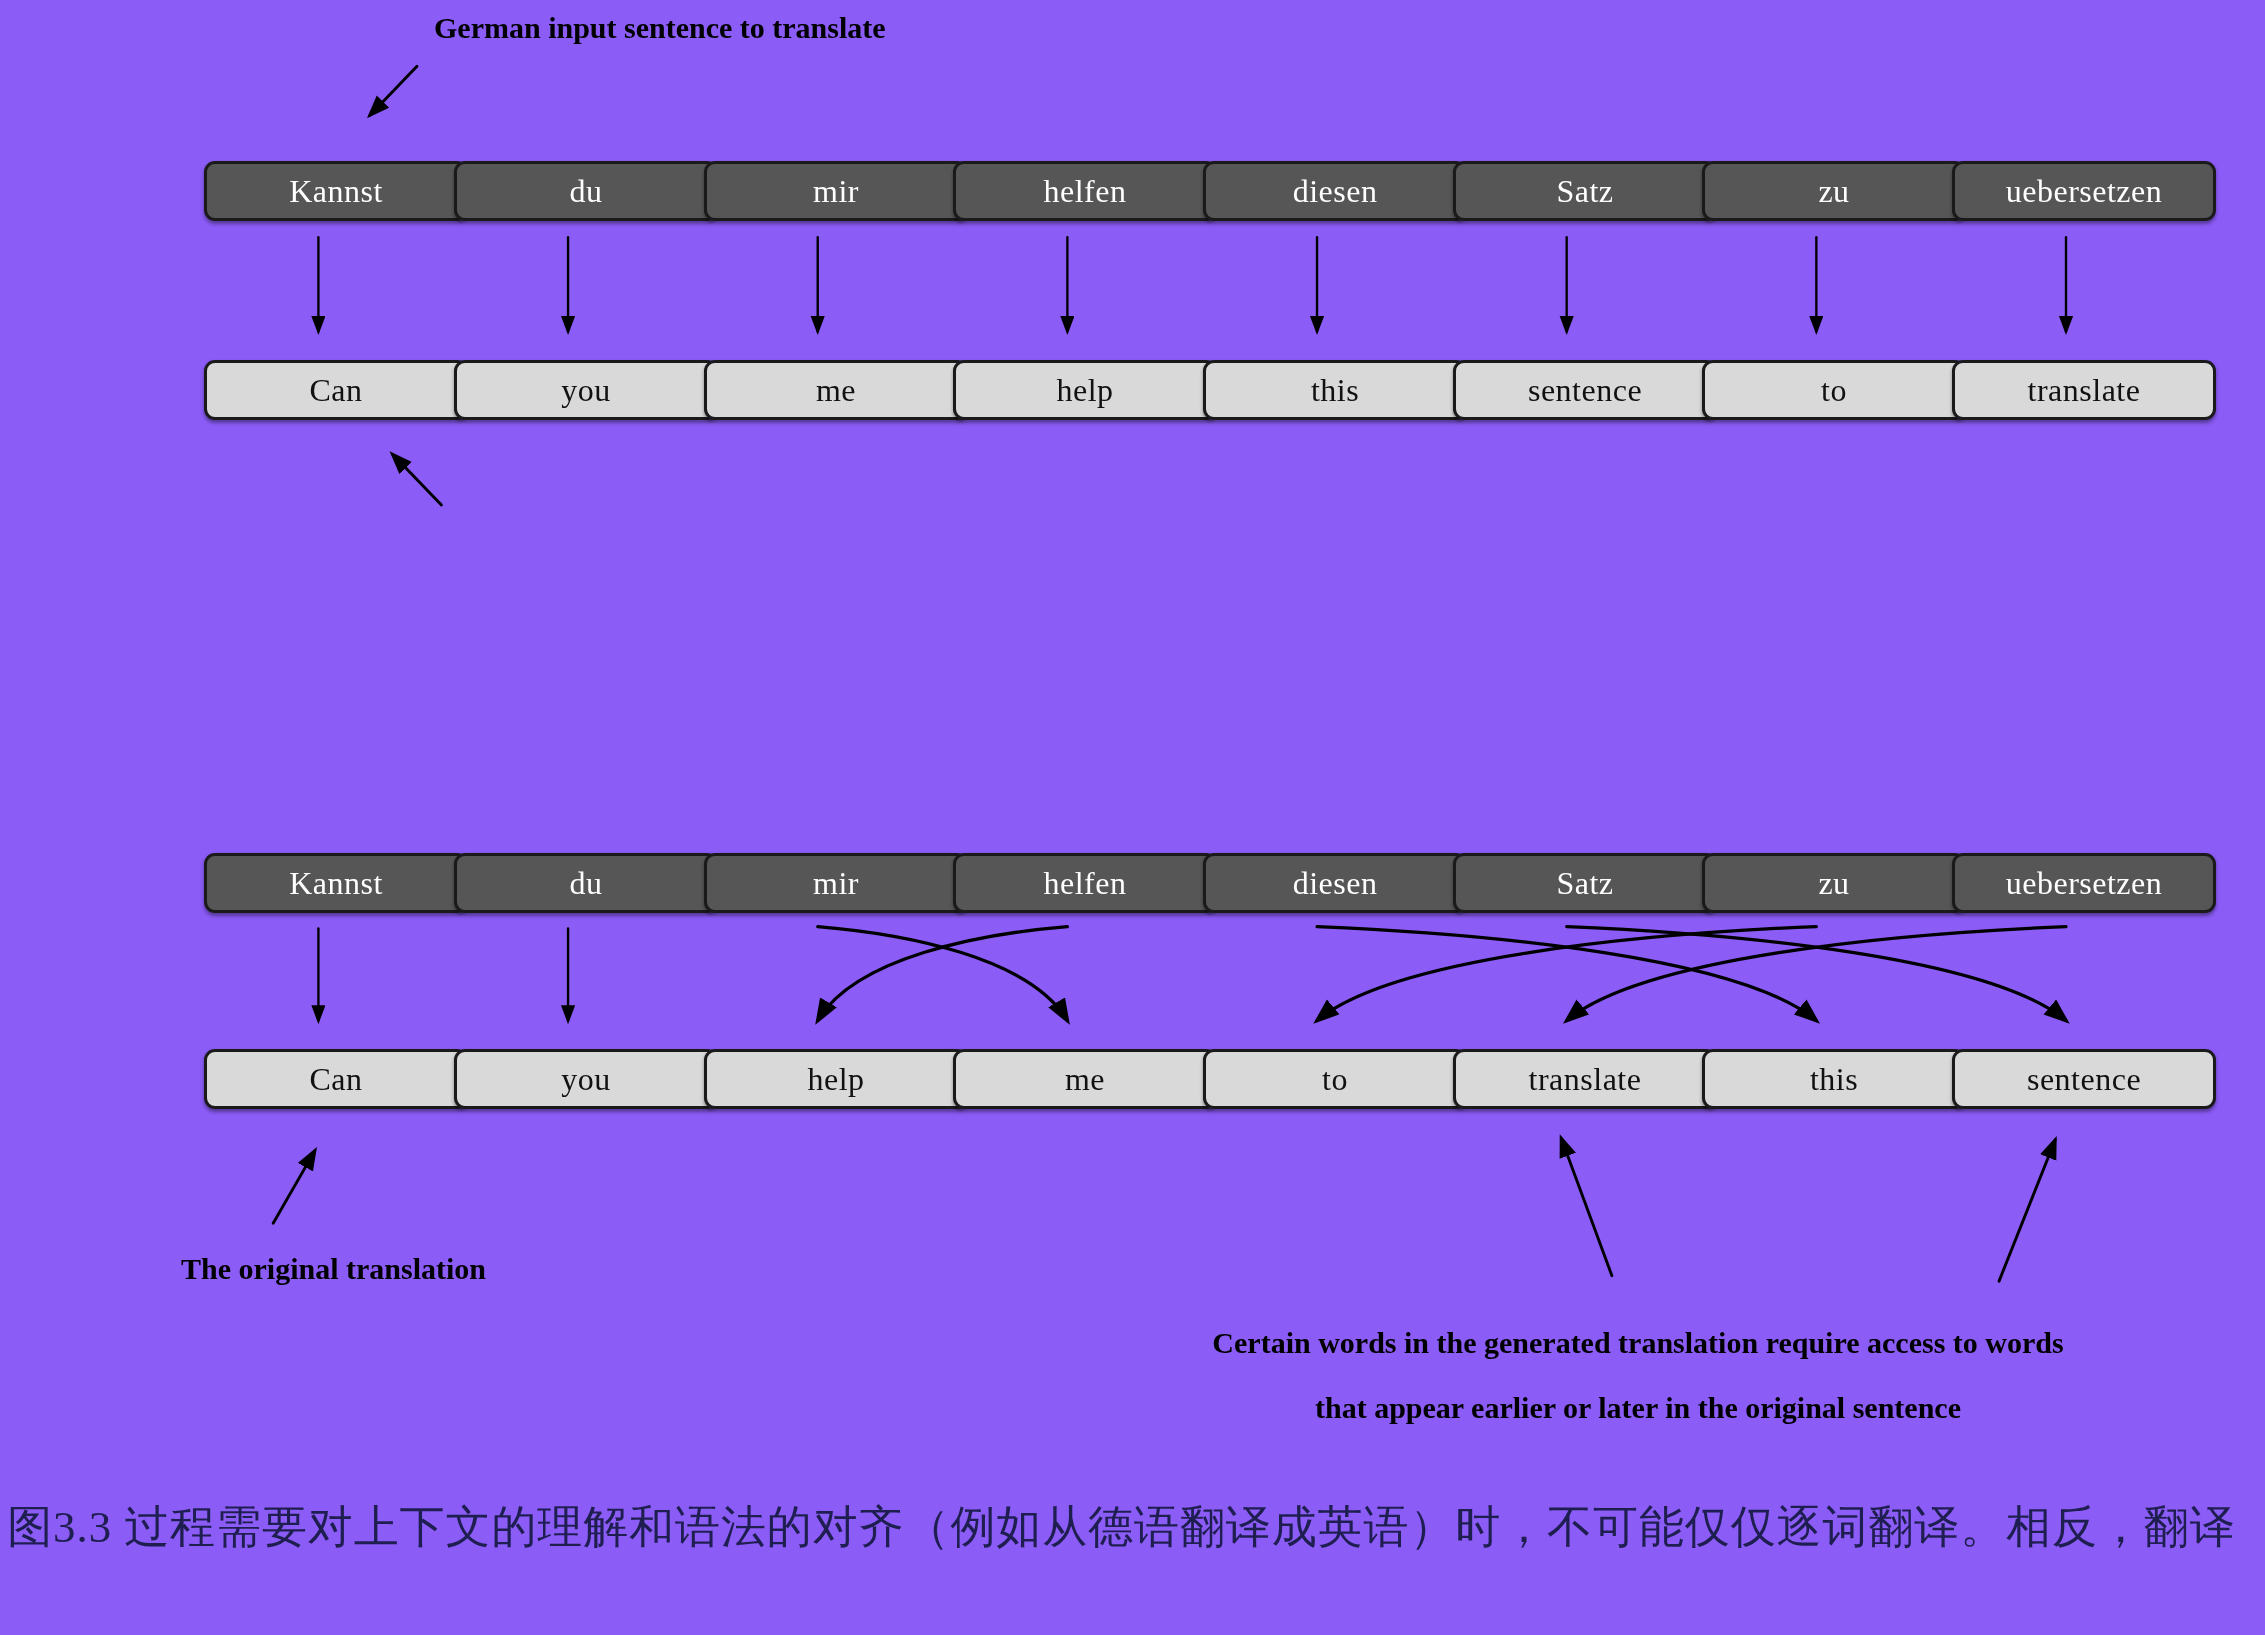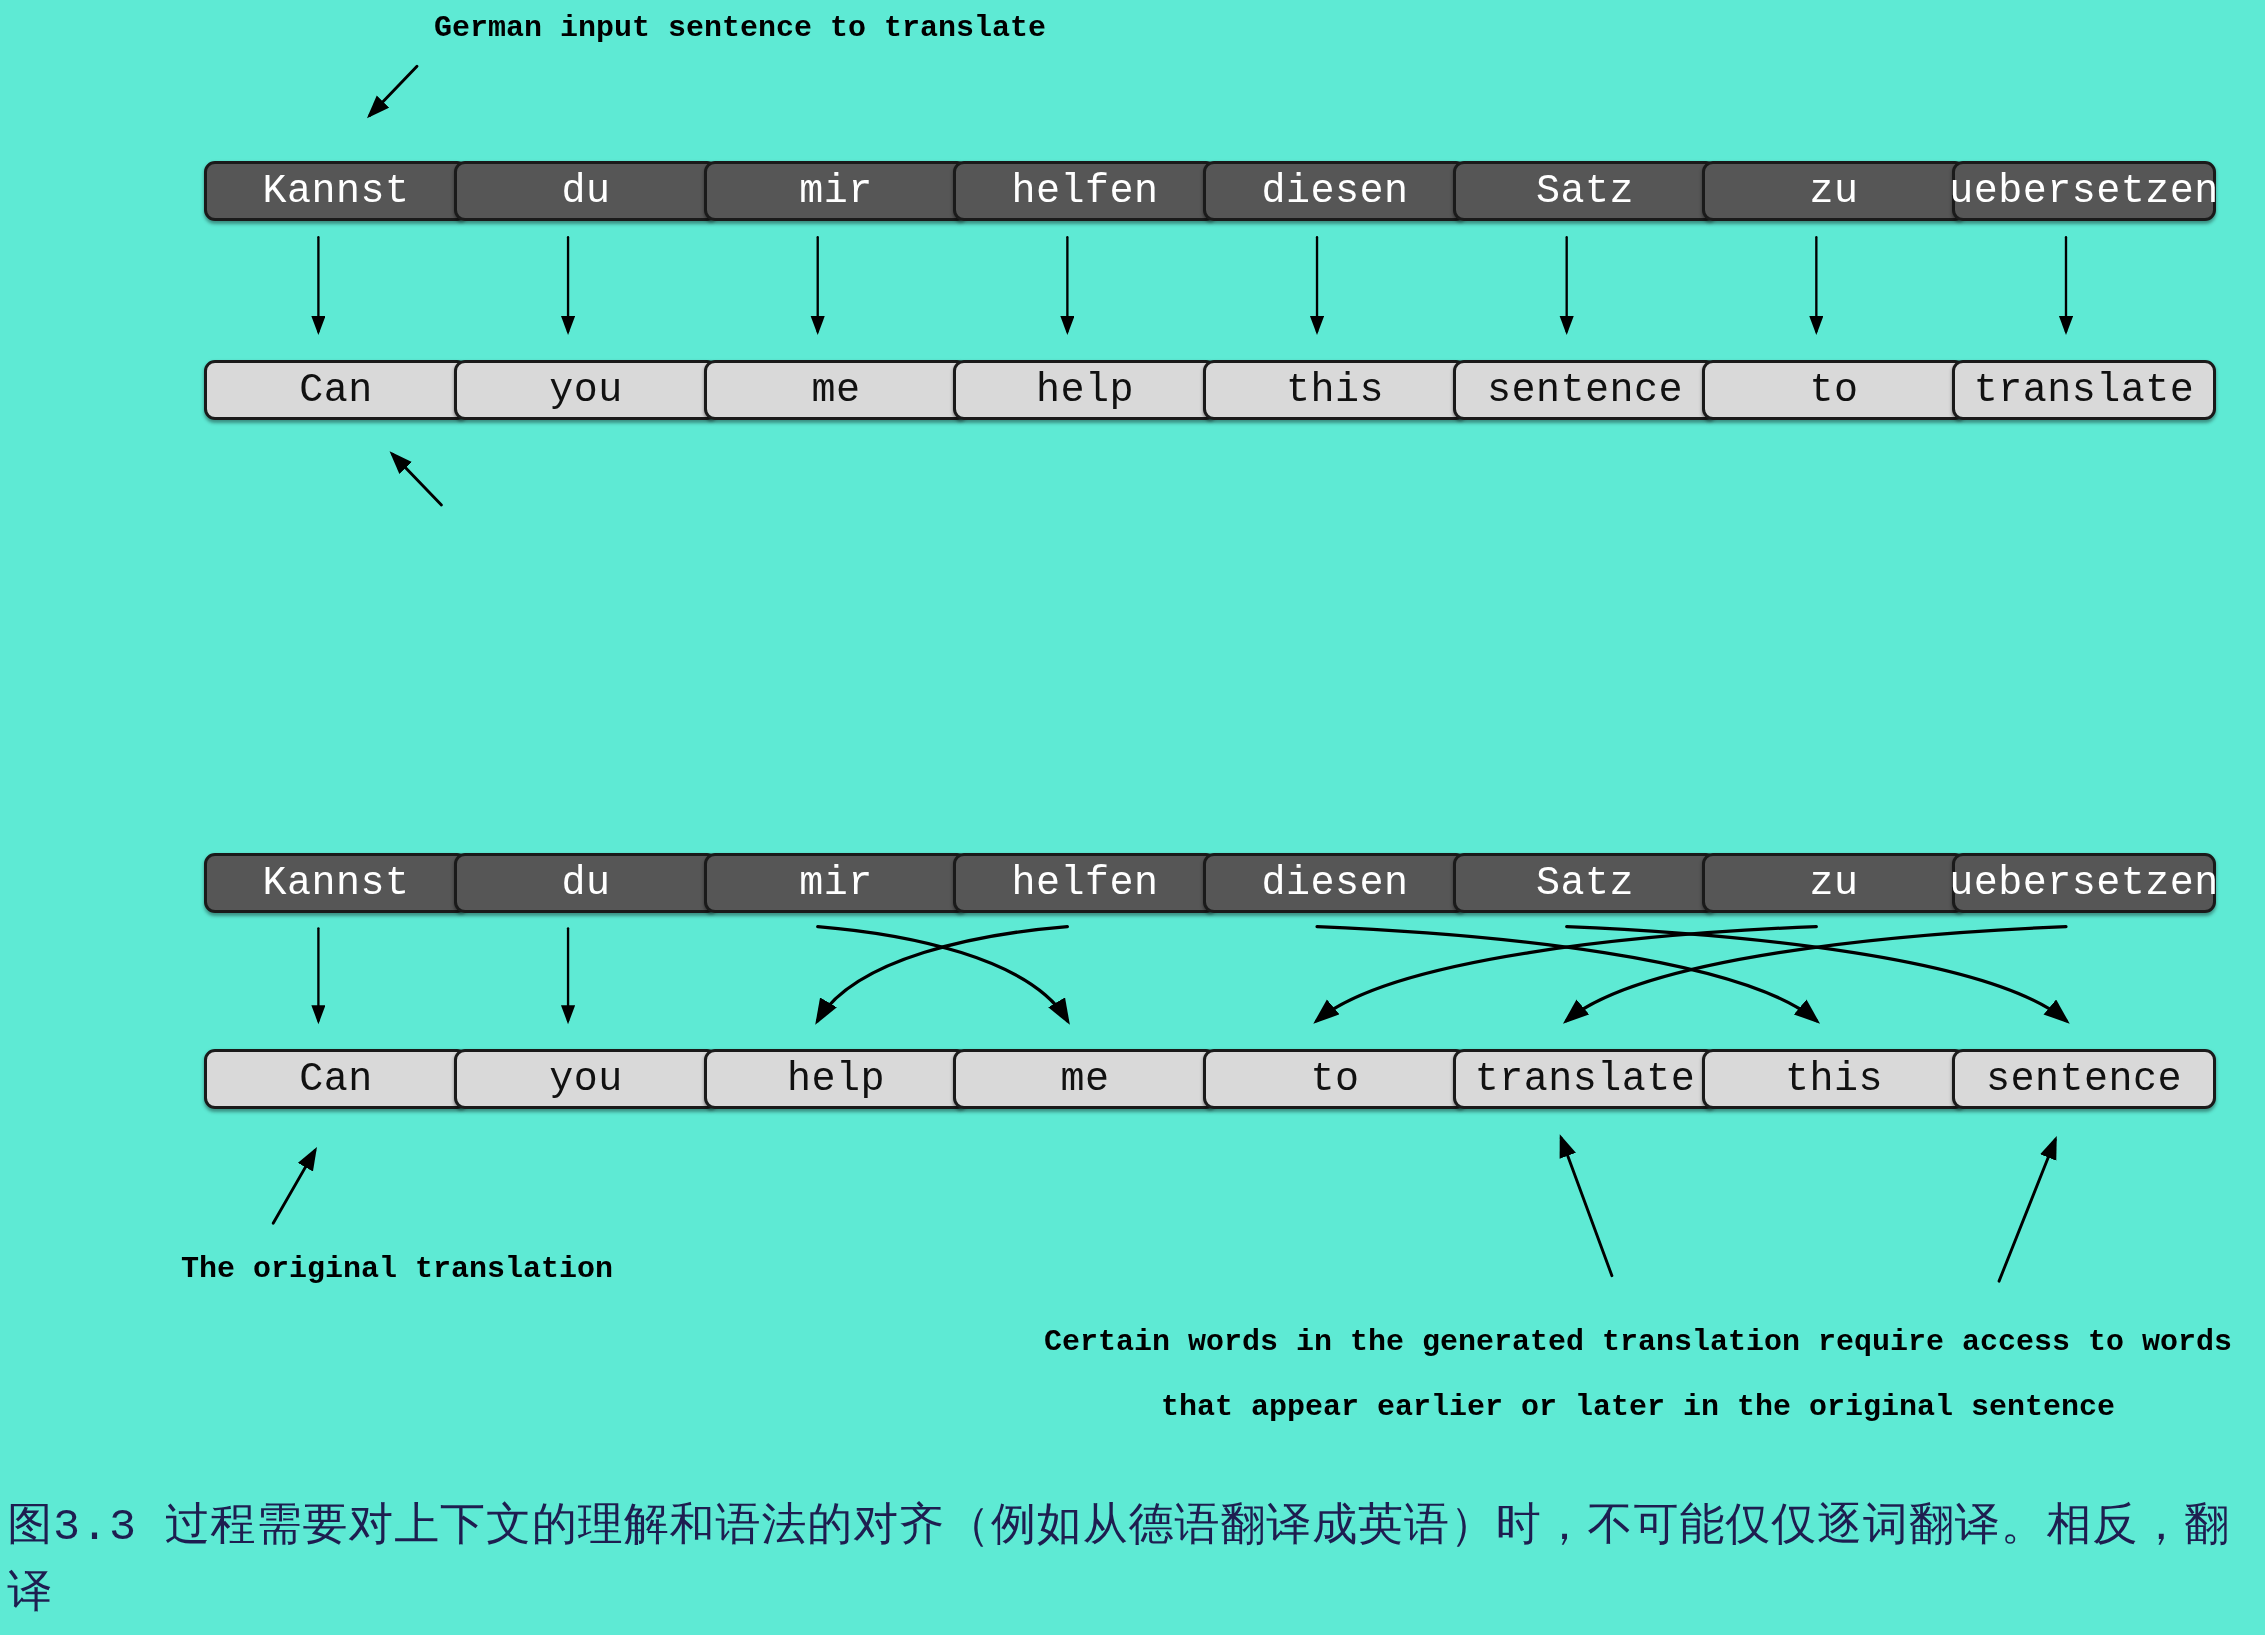--- a/index.html
+++ b/index.html
@@ -1,25 +1,25 @@
 <!DOCTYPE html>
 <html style="font-size:14.5px"><head>
 <meta charset="utf-8">
 <style>
   html,body{margin:0;padding:0;background:#ffffff;}
   .page{
-    position:relative;width:2265px;height:1636px;background:#5eead4;
-    font-family:Liberation Mono, monospace;overflow:hidden;
+    position:relative;width:2265px;height:1636px;background:#8b5cf6;
+    font-family:Liberation Serif, serif;overflow:hidden;
   }
   #arrow-canvas{position:absolute;left:0;top:0;pointer-events:none;}
   .word-box{
     position:absolute;width:264px;height:60px;box-sizing:border-box;
     border:3.6px solid var(--box-border,#1a1a1a);border-radius:11px;
     display:flex;align-items:center;justify-content:center;
-    font-size:40px;letter-spacing:0.5px;
+    font-size:32px;letter-spacing:0.5px;
     box-shadow:0 2.7px 3.6px rgba(0,0,0,.38);
   }
   .word-box.de{background:var(--de-fill,#565656);color:var(--de-text,#ffffff);}
   .word-box.en{background:var(--en-fill,#d9d9d9);color:var(--en-text,#111111);text-align:center;}
   .annotation{
     position:absolute;font-weight:bold;font-size:30px;color:var(--ann-text,#000);
     white-space:nowrap;
   }
   .annotation.center-block{
     white-space:normal;text-align:center;line-height:65px;

